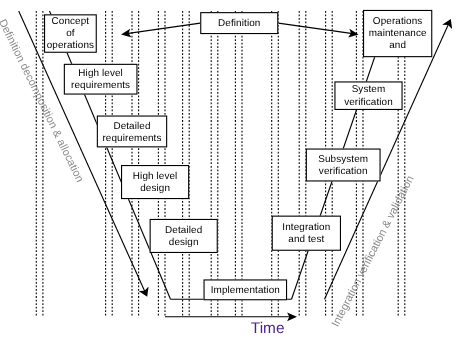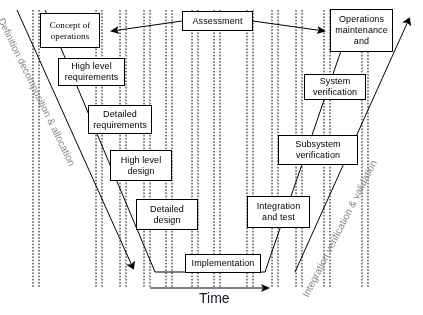--- a/index.html
+++ b/index.html
@@ -41,23 +41,24 @@
     z-index: 5;
   }
   .stage-box span {
     display: block;
     padding: 0 2px;
   }
   .axis-label {
     position: absolute;
     font-family: "Liberation Sans", sans-serif;
     font-size: 14px;
-    color: #0f172a;
+    color: #4c1d95;
     z-index: 6;
     white-space: nowrap;
+    margin-left: 29px;
   }
   .diag-label {
     position: absolute;
     font-family: "Liberation Sans", sans-serif;
     font-size: 10px;
     color: #888888;
     white-space: nowrap;
     transform-origin: 0 0;
     z-index: 4;
   }
@@ -140,21 +141,21 @@
     <g stroke="#000000" stroke-width="1" fill="none">
       <path d="M 182 21 L 112 31" marker-end="url(#arrow-assess)"></path>
       <path d="M 253 21 L 324 31" marker-end="url(#arrow-assess)"></path>
     </g>
 
     <g stroke="#000000" stroke-width="1" fill="none">
       <line x1="150" y1="288" x2="268" y2="288" marker-end="url(#arrow-time)"></line>
     </g>
   </svg>
 
-  <div class="stage-box" style="left:40px; top:13px; width:60px; height:35px;font-family:Liberation Serif, serif;">
+  <div class="stage-box" style="left:40px; top:13px; width:48px; height:35px;">
     <span>
       <span>Concept of</span>
       <span>operations</span>
     </span>
   </div>
 
   <div class="stage-box" style="left:58px; top:58px; width:67px; height:28px;">
     <span>
       <span>High level</span>
       <span>requirements</span>
@@ -188,21 +189,21 @@
       <span>and test</span>
     </span>
   </div>
 
   <div class="stage-box" style="left:185px; top:254px; width:76px; height:19px;">
     <span>
       <span>Implementation</span>
     </span>
   </div>
 
-  <div class="stage-box" style="left:278px; top:135px; width:80px; height:30px;">
+  <div class="stage-box" style="left:278px; top:135px; width:68px; height:30px;">
     <span>
       <span>Subsystem</span>
       <span>verification</span>
     </span>
   </div>
 
   <div class="stage-box" style="left:304px; top:74px; width:62px; height:26px;">
     <span>
       <span>System</span>
       <span>verification</span>
@@ -212,21 +213,21 @@
   <div class="stage-box" style="left:330px; top:9px; width:63px; height:43px;">
     <span>
       <span>Operations</span>
       <span>maintenance</span>
       <span>and</span>
     </span>
   </div>
 
   <div class="stage-box" style="left:182px; top:11px; width:71px; height:20px;">
     <span>
-      <span>Assessment</span>
+      <span>Definition</span>
     </span>
   </div>
 
   <div class="diag-label" id="label-left">Definition decomposition &amp; allocation</div>
 
   <div class="diag-label" id="label-right">Integration verification &amp; validation</div>
 
   <div class="axis-label" id="time-label" style="left:199px; top:290px;">Time</div>
 
 </div>

